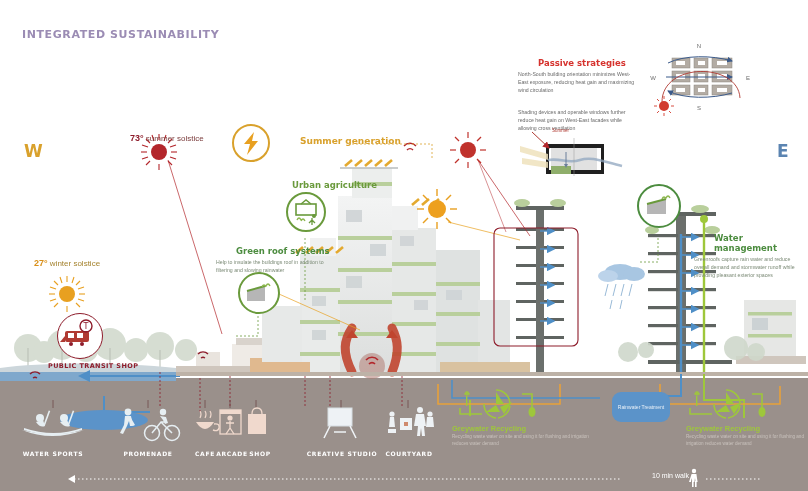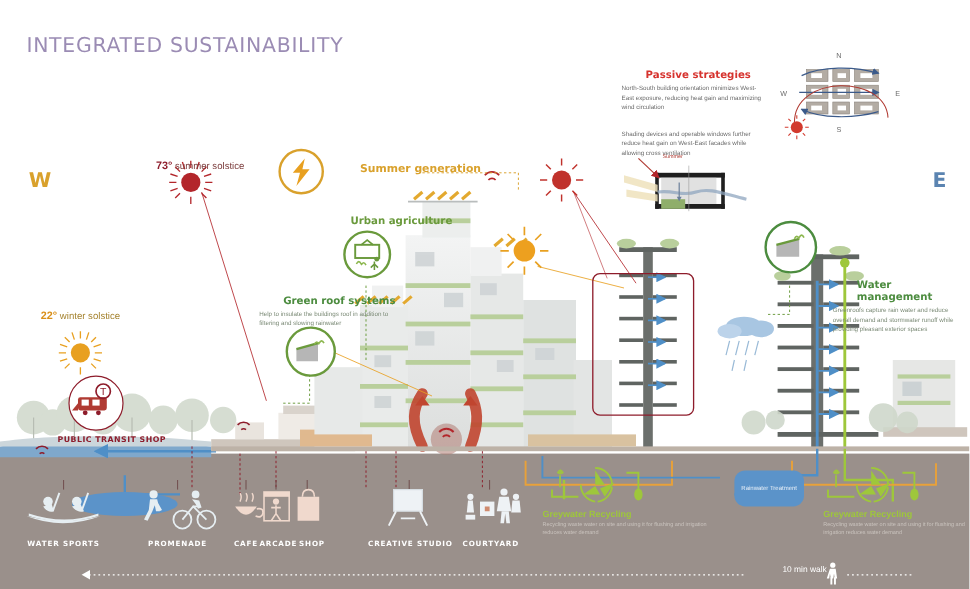--- a/index.html
+++ b/index.html
@@ -2,21 +2,21 @@
 <html><head>
 <meta charset="utf-8">
 <style>
   html,body{margin:0;padding:0;}
   body{width:808px;height:491px;overflow:hidden;background:#ffffff;
        font-family:"Liberation Sans",sans-serif;position:relative;}
   #stage{position:absolute;inset:0;width:808px;height:491px;overflow:hidden;}
   .abs{position:absolute;}
 
   
-  #title{left:22px;top:28px;font-size:17px;font-weight:normal;letter-spacing:.6px;
+  #title{left:22px;top:28px;font-size:11px;font-weight:bold;letter-spacing:.6px;
          color:#9b8cb4;font-family:"DejaVu Sans",sans-serif;}
 
   
   #sky{left:0;top:0;width:808px;height:378px;background:#ffffff;}
   #ground{left:0;top:378px;width:808px;height:113px;background:#9a908b;}
 
   
   #w-mark{left:24px;top:141px;font-size:17px;font-weight:bold;color:#d9a12c;
           font-family:"DejaVu Sans",sans-serif;}
   #e-mark{left:777px;top:141px;font-size:17px;font-weight:bold;color:#5b84b1;
@@ -366,21 +366,21 @@
           <line x1="27" y1="3" x2="25" y2="9"></line>
         <line x1="3" y1="13" x2="9" y2="15"></line>
           <line x1="3" y1="27" x2="9" y2="25"></line>
         <line x1="37" y1="13" x2="31" y2="15"></line>
           <line x1="37" y1="27" x2="31" y2="25"></line>
       </g>
       <circle cx="20" cy="20" r="8" fill="#e8a020"></circle>
     </svg>
   </div>
   <div class="abs solstice-lbl" style="left:34px;top:258px;color:#a5832f;">
-    <b style="color:#d9901a;">22°</b>
+    <b style="color:#d9901a;">27°</b>
     <span>winter solstice</span>
   </div>
 
   <div class="abs" style="left:428px;top:200px;">
     <svg width="42" height="42" style="position:absolute;left:-12px;top:-12px;">
       <g stroke="#e8a020" stroke-width="1.4">
         <line x1="21" y1="1" x2="21" y2="8"></line>
           <line x1="21" y1="34" x2="21" y2="41"></line>
         <line x1="1" y1="21" x2="8" y2="21"></line>
           <line x1="34" y1="21" x2="41" y2="21"></line>

